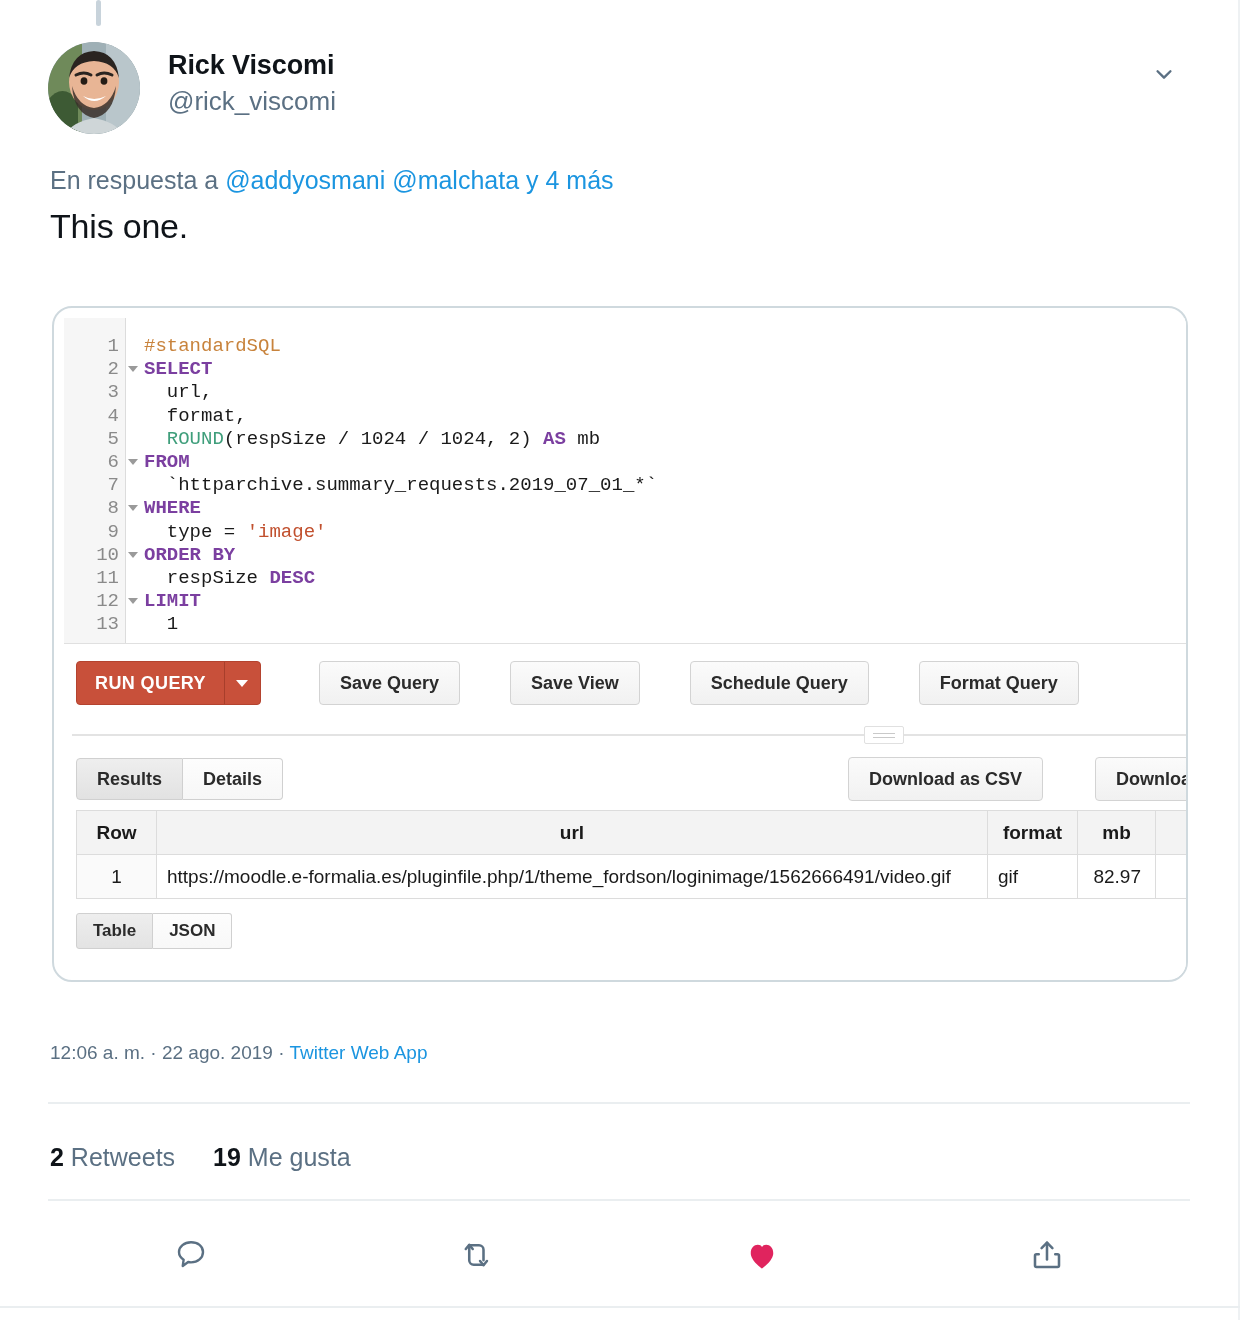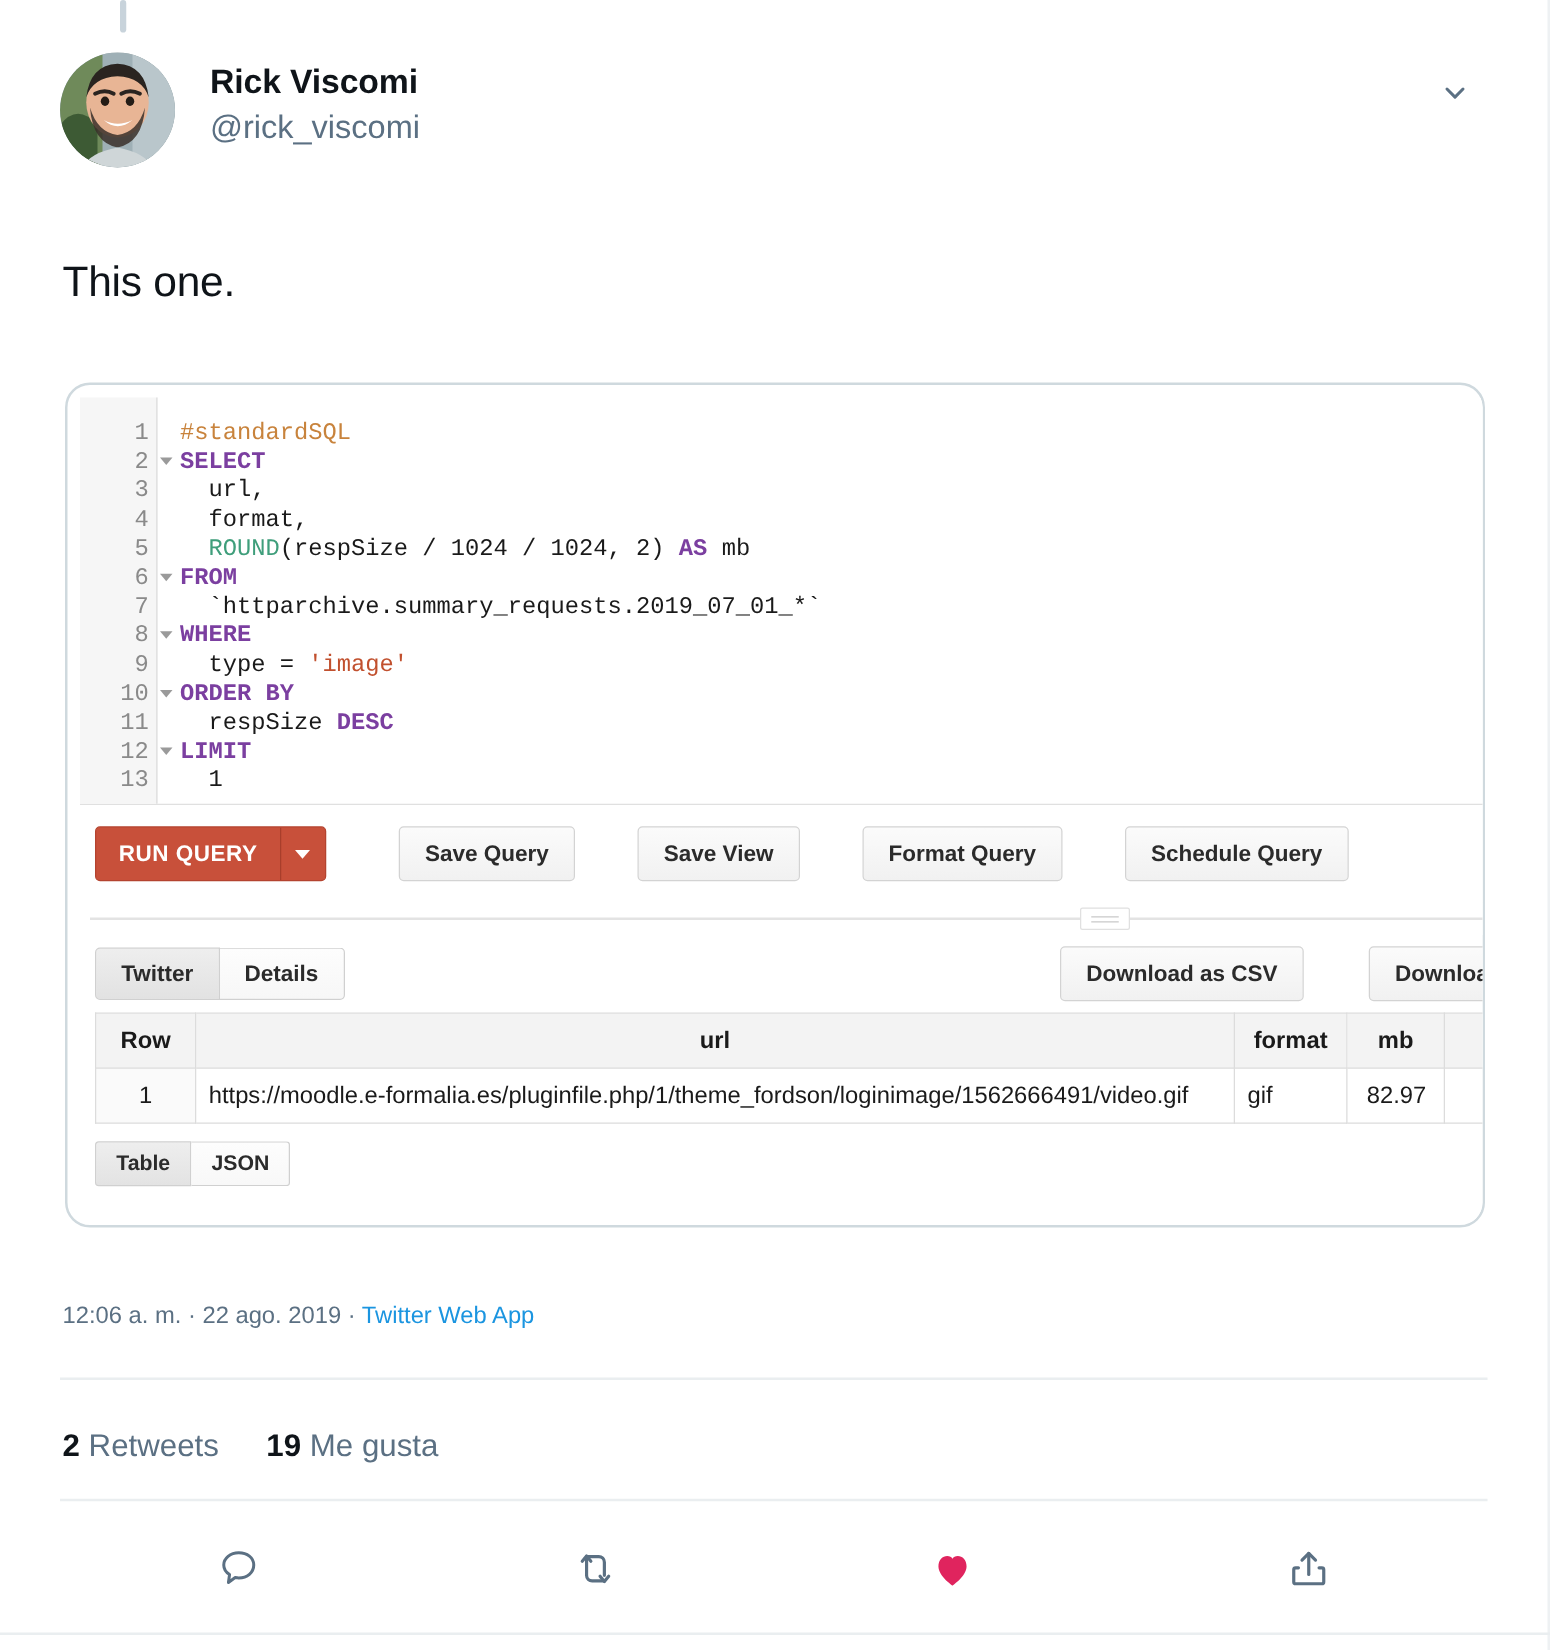--- a/index.html
+++ b/index.html
@@ -481,20 +481,21 @@
       <div class="handle">@rick_viscomi</div>
     </div>
 
     <div class="caret-btn">
       <svg viewBox="0 0 24 24" xmlns="http://www.w3.org/2000/svg" aria-hidden="true">
         <path d="M5 9 L12 16 L19 9" stroke="#5b7083" stroke-width="2.6" fill="none" stroke-linecap="round" stroke-linejoin="round"></path>
       </svg>
     </div>
   </div>
 
+  <div class="reply-line"><span>En respuesta a </span><a href="#">@addyosmani @malchata</a><a href="#"> y 4 más</a></div>
 
   <div class="tweet-text">This one.</div>
 
   <div class="media-card">
     <div class="bq">
 
       <div class="editor">
         <div class="gutter" id="gutter">
             <div class="gl">1</div>
             <div class="gl">2<span class="fold"></span></div>
@@ -516,34 +517,34 @@
       <div class="toolbar">
         <div class="run-btn">
           <div class="rb-label">RUN QUERY</div>
           <div class="rb-arrow">
               <i></i>
             </div>
         </div>
         <div id="toolbar-buttons" style="display:flex;align-items:center;">
             <div class="tb-btn">Save Query</div>
             <div class="tb-btn">Save View</div>
+            <div class="tb-btn">Schedule Query</div>
             <div class="tb-btn">Format Query</div>
-            <div class="tb-btn">Schedule Query</div>
           </div>
 
       </div>
 
       <div class="splitter">
         <div class="bar"></div>
         <div class="grip"></div>
       </div>
 
       <div class="res-bar">
         <div class="tabgroup" id="result-tabs">
-            <div class="tg">Twitter</div>
+            <div class="tg">Results</div>
             <div class="tg">Details</div>
           </div>
         <div class="dl-group" id="download-buttons">
             <div class="tb-btn">Download as CSV</div>
             <div class="tb-btn">Download as JSON</div>
           </div>
       </div>
 
       <table class="rtable">
         <thead>

